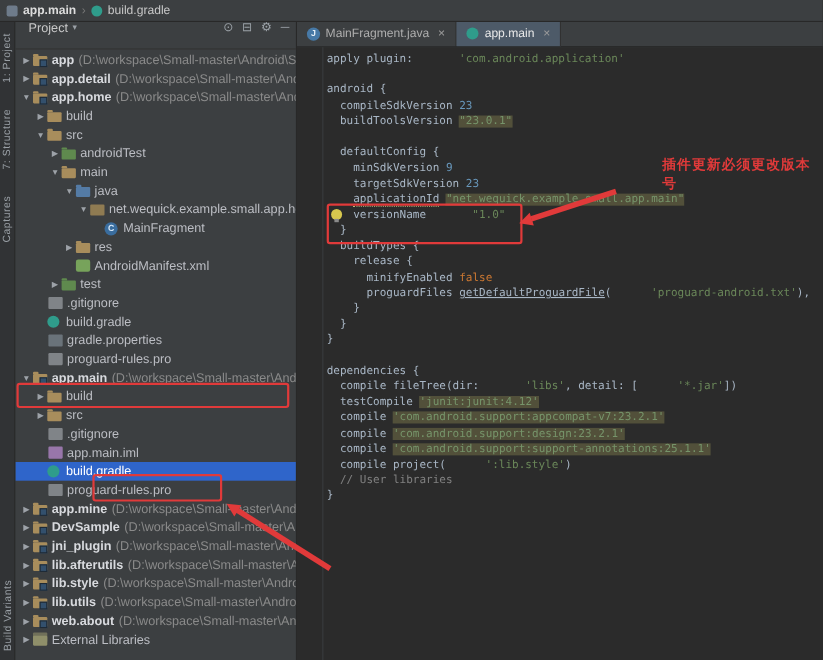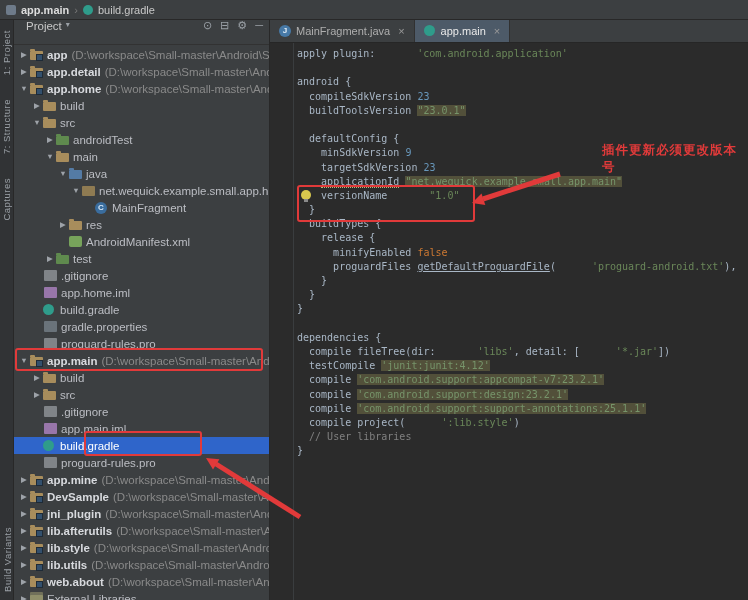--- a/index.html
+++ b/index.html
@@ -193,25 +193,20 @@
       </div>
       <div class="tree-row" style="padding-left: 30px;">
         <span class="tw">▶</span>
         <span class="ticon i-folder-test"></span>
         <span class="tlabel">test</span>
       </div>
       <div class="tree-row" style="padding-left: 17px;">
         <span class="tw"></span>
         <span class="ticon i-text"></span>
         <span class="tlabel">.gitignore</span>
-      </div>
-      <div class="tree-row" style="padding-left: 17px;">
-        <span class="tw"></span>
-        <span class="ticon i-iml"></span>
-        <span class="tlabel">app.home.iml</span>
       </div>
       <div class="tree-row" style="padding-left: 17px;">
         <span class="tw"></span>
         <span class="ticon i-gradle"></span>
         <span class="tlabel">build.gradle</span>
       </div>
       <div class="tree-row" style="padding-left: 17px;">
         <span class="tw"></span>
         <span class="ticon i-properties"></span>
         <span class="tlabel">gradle.properties</span>

